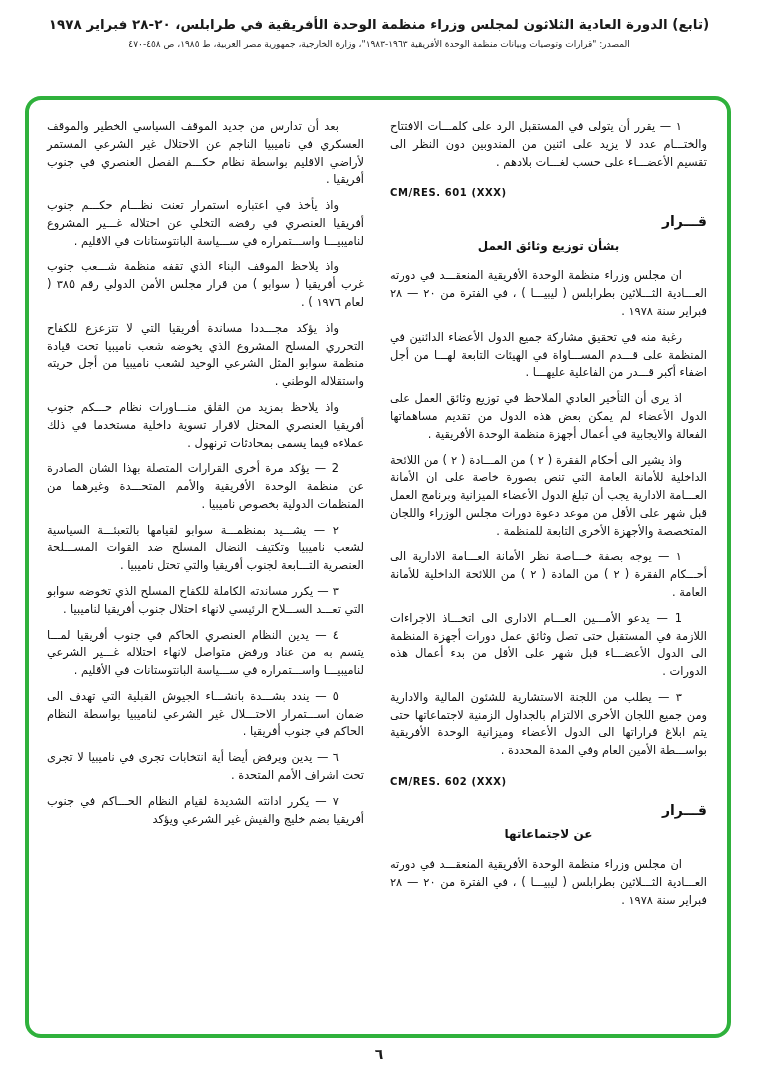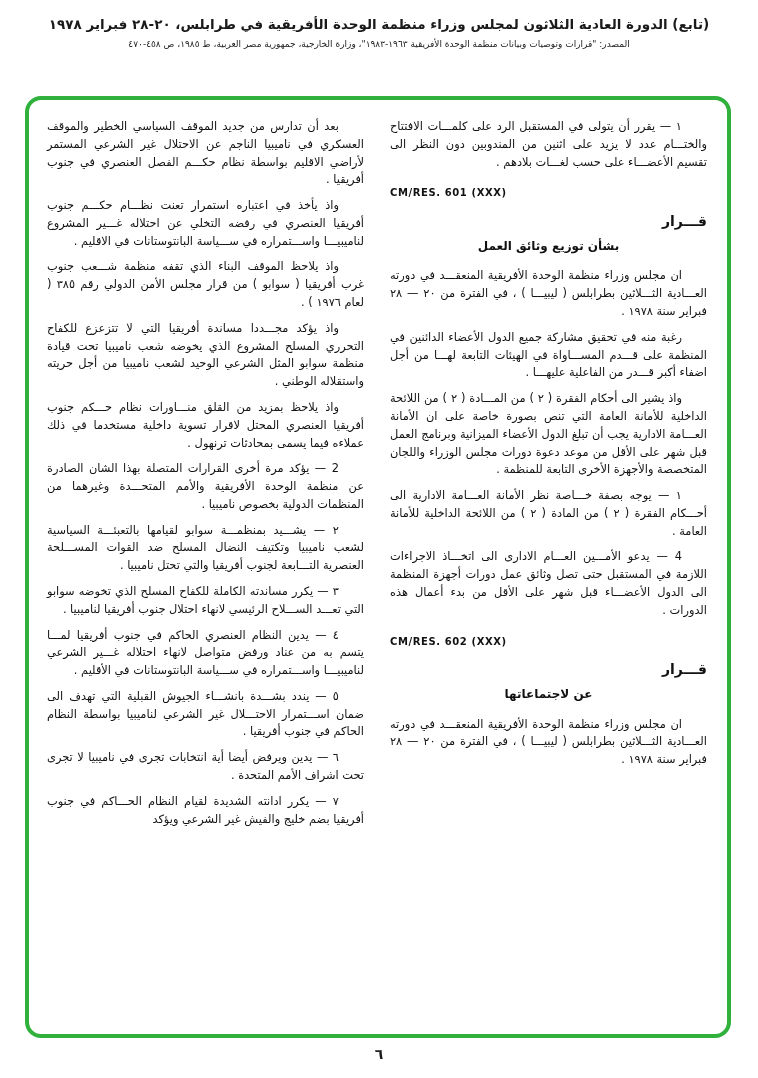--- a/index.html
+++ b/index.html
@@ -98,23 +98,25 @@
 
 <div class="content-frame" style="border-color: rgb(47, 177, 60);">
   <div class="columns">
     <div class="column">
         <div class="block paragraph">١ — يقرر أن يتولى في المستقبل الرد على كلمـــات الافتتاح والختـــام عدد لا يزيد على اثنين من المندوبين دون النظر الى تقسيم الأعضـــاء على حسب لغـــات بلادهم .</div>
         <div class="block ref">CM/RES. 601 (XXX)</div>
         <div class="block heading">قـــرار</div>
         <div class="block subheading">بشأن توزيع وثائق العمل</div>
         <div class="block paragraph">ان مجلس وزراء منظمة الوحدة الأفريقية المنعقـــد في دورته العـــادية الثـــلاثين بطرابلس ( ليبيـــا ) ، في الفترة من ٢٠ — ٢٨ فبراير سنة ١٩٧٨ .</div>
         <div class="block paragraph">رغبة منه في تحقيق مشاركة جميع الدول الأعضاء الدائنين في المنظمة على قـــدم المســـاواة في الهيئات التابعة لهـــا من أجل اضفاء أكبر قـــدر من الفاعلية عليهـــا .</div>
+        <div class="block paragraph">اذ يرى أن التأخير العادي الملاحظ في توزيع وثائق العمل على الدول الأعضاء لم يمكن بعض هذه الدول من تقديم مساهماتها الفعالة والايجابية في أعمال أجهزة منظمة الوحدة الأفريقية .</div>
         <div class="block paragraph">واذ يشير الى أحكام الفقرة ( ٢ ) من المـــادة ( ٢ ) من اللائحة الداخلية للأمانة العامة التي تنص بصورة خاصة على ان الأمانة العـــامة الادارية يجب أن تبلغ الدول الأعضاء الميزانية وبرنامج العمل قبل شهر على الأقل من موعد دعوة دورات مجلس الوزراء واللجان المتخصصة والأجهزة الأخرى التابعة للمنظمة .</div>
         <div class="block paragraph">١ — يوجه بصفة خـــاصة نظر الأمانة العـــامة الادارية الى أحـــكام الفقرة ( ٢ ) من المادة ( ٢ ) من اللائحة الداخلية للأمانة العامة .</div>
-        <div class="block paragraph">4 — يدعو الأمـــين العـــام الادارى الى اتخـــاذ الاجراءات اللازمة في المستقبل حتى تصل وثائق عمل دورات أجهزة المنظمة الى الدول الأعضـــاء قبل شهر على الأقل من بدء أعمال هذه الدورات .</div>
+        <div class="block paragraph">1 — يدعو الأمـــين العـــام الادارى الى اتخـــاذ الاجراءات اللازمة في المستقبل حتى تصل وثائق عمل دورات أجهزة المنظمة الى الدول الأعضـــاء قبل شهر على الأقل من بدء أعمال هذه الدورات .</div>
+        <div class="block paragraph">٣ — يطلب من اللجنة الاستشارية للشئون المالية والادارية ومن جميع اللجان الأخرى الالتزام بالجداول الزمنية لاجتماعاتها حتى يتم ابلاغ قراراتها الى الدول الأعضاء وميزانية الوحدة الأفريقية بواســـطة الأمين العام وفي المدة المحددة .</div>
         <div class="block ref">CM/RES. 602 (XXX)</div>
         <div class="block heading">قـــرار</div>
         <div class="block subheading">عن لاجتماعاتها</div>
         <div class="block paragraph">ان مجلس وزراء منظمة الوحدة الأفريقية المنعقـــد في دورته العـــادية الثـــلاثين بطرابلس ( ليبيـــا ) ، في الفترة من ٢٠ — ٢٨ فبراير سنة ١٩٧٨ .</div>
       </div>
     <div class="column">
         <div class="block paragraph">بعد أن تدارس من جديد الموقف السياسي الخطير والموقف العسكري في ناميبيا الناجم عن الاحتلال غير الشرعي المستمر لأراضي الاقليم بواسطة نظام حكـــم الفصل العنصري في جنوب أفريقيا .</div>
         <div class="block paragraph">واذ يأخذ في اعتباره استمرار تعنت نظـــام حكـــم جنوب أفريقيا العنصري في رفضه التخلي عن احتلاله غـــير المشروع لناميبيـــا واســـتمراره في ســـياسة البانتوستانات في الاقليم .</div>
         <div class="block paragraph">واذ يلاحظ الموقف البناء الذي تقفه منظمة شـــعب جنوب غرب أفريقيا ( سوابو ) من قرار مجلس الأمن الدولي رقم ٣٨٥ ( لعام ١٩٧٦ ) .</div>
         <div class="block paragraph">واذ يؤكد مجـــددا مساندة أفريقيا التي لا تتزعزع للكفاح التحرري المسلح المشروع الذي يخوضه شعب ناميبيا تحت قيادة منظمة سوابو المثل الشرعي الوحيد لشعب ناميبيا من أجل حريته واستقلاله الوطني .</div>

